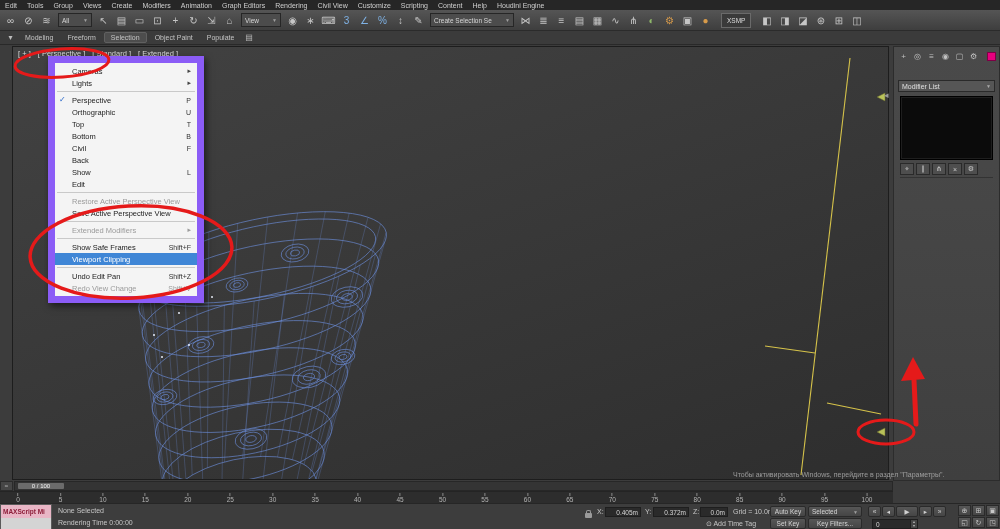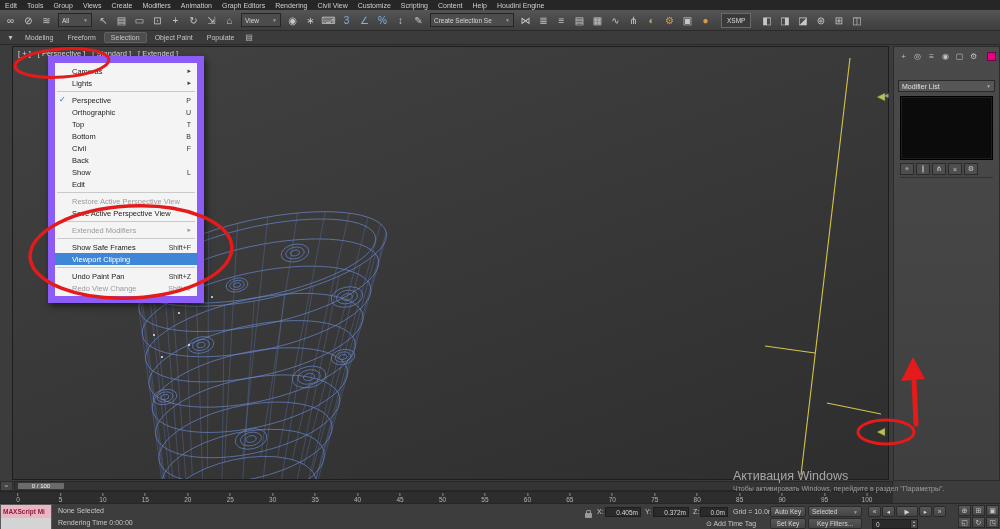--- a/index.html
+++ b/index.html
@@ -331,21 +331,21 @@
       <span>Show Safe Frames</span>
       <span class="sc">Shift+F</span>
     </div>
     <div class="mrow hl">
       <span class="chk"></span>
       <span>Viewport Clipping</span>
     </div>
     <div class="msep"></div>
     <div class="mrow">
       <span class="chk"></span>
-      <span>Undo Paint Pan</span>
+      <span>Undo Edit Pan</span>
       <span class="sc">Shift+Z</span>
     </div>
     <div class="mrow dis">
       <span class="chk"></span>
       <span>Redo View Change</span>
       <span class="sc">Shift+V</span>
     </div>
   </div>
 
 <div id="panel">
@@ -455,21 +455,20 @@
       <div class="nbtn">⊕</div>
       <div class="nbtn">⊞</div>
       <div class="nbtn">▣</div>
       <div class="nbtn">◱</div>
       <div class="nbtn">↻</div>
       <div class="nbtn">◳</div>
     </div>
 </div>
 
 <div id="wm">
-  <div class="l1">Активация Windows</div>
   <div class="l2">Чтобы активировать Windows, перейдите в раздел "Параметры".</div>
 </div>
 
 <svg id="anno" viewBox="0 0 1000 529">
   <ellipse class="anno" cx="62" cy="63" rx="47" ry="14" transform="rotate(-4 62 63)"></ellipse>
   <ellipse class="anno" cx="131" cy="252" rx="101" ry="46" transform="rotate(-3 131 252)" style="stroke-width:3.5"></ellipse>
   <ellipse class="anno" cx="886" cy="432" rx="28" ry="12"></ellipse>
   <path class="anno" d="M916 424 L914 380" style="stroke-width:5"></path>
   <path class="annofill" d="M913 357 L901 381 L925 379 Z"></path>
 </svg>

